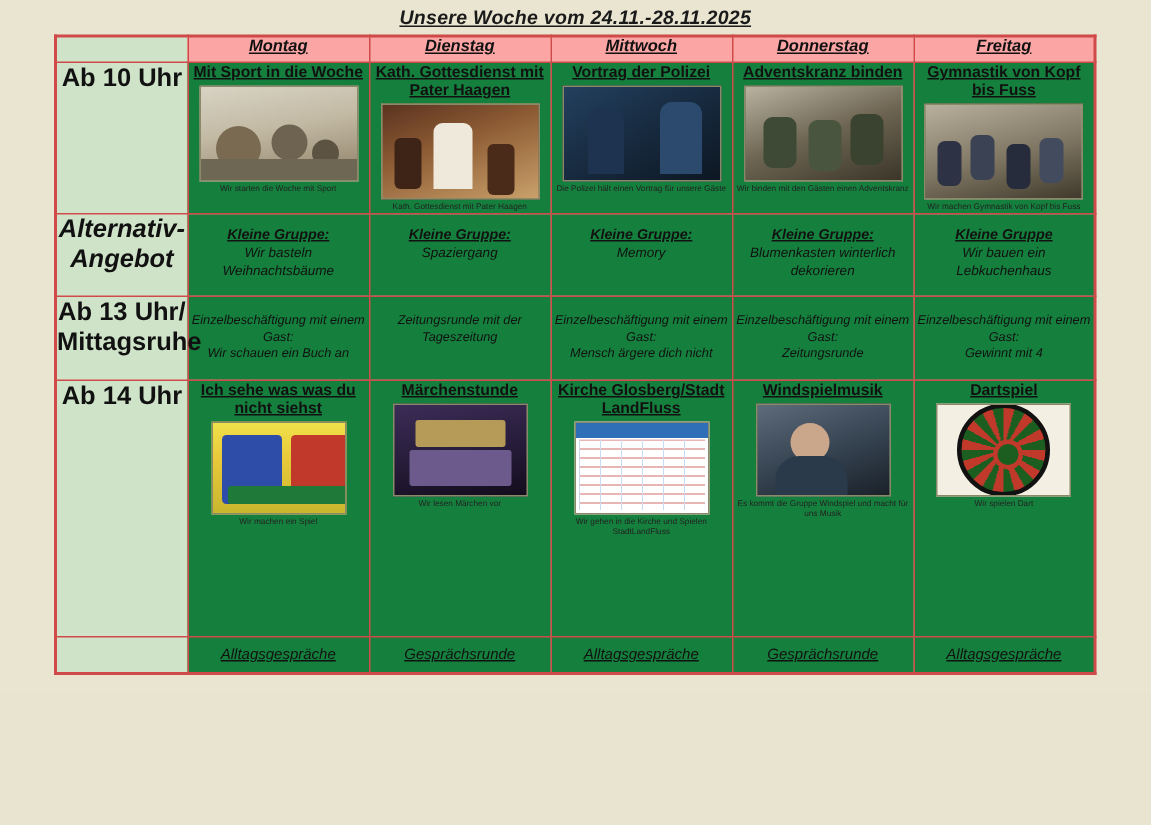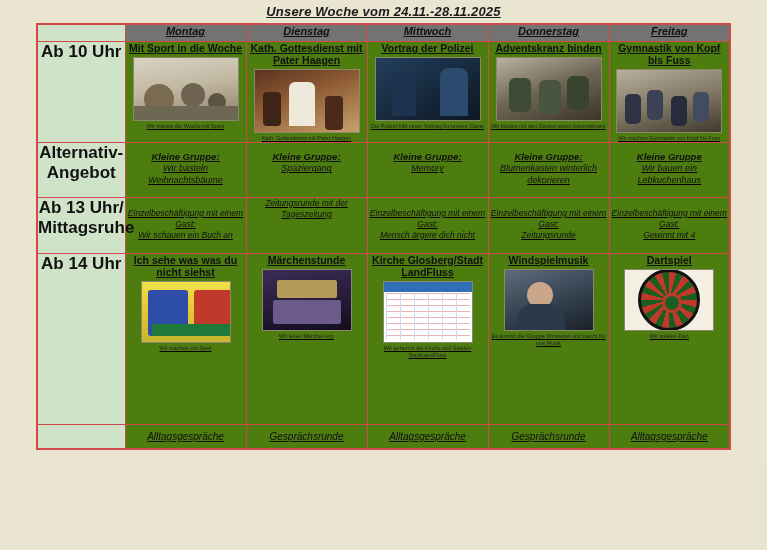--- a/index.html
+++ b/index.html
@@ -35,21 +35,21 @@
     width: 694px;
     table-layout: fixed;
     border: 2px solid #d04a4a;
   }
   table.week td, table.week th {
     border: 1px solid #d04a4a;
     vertical-align: top;
     padding: 0;
   }
   .daycell {
-    background: #737373;
+    background: #fca5a5;
     text-align: center;
     font-weight: bold;
     font-size: 11px;
     font-style: italic;
     text-decoration: underline;
     color: #111;
     padding: 3px 0 4px 0;
     height: 16px;
   }
   .corner {
@@ -58,27 +58,27 @@
   .rowlabel {
     background: #cfe3c8;
     text-align: center;
     font-weight: bold;
     font-size: 17px;
     color: #111;
     vertical-align: middle;
     padding: 4px 2px;
   }
   .rowlabel.italic {
+    font-style: italic;
     font-weight: bold;
   }
   .cell {
-    background: #4d7c0f;
+    background: #15803d;
     padding: 3px 3px 4px 3px;
     text-align: center;
-    text-decoration: underline;
   }
   .cell-head {
     font-weight: bold;
     font-size: 10.5px;
     line-height: 1.15;
     text-decoration: underline;
     color: #111;
     margin-bottom: 3px;
     min-height: 12px;
   }
@@ -323,21 +323,21 @@
       </td>
     </tr>
 
     <tr>
       <td class="rowlabel">Ab 13 Uhr/ Mittagsruhe</td>
 
       <td class="cell" style="padding-top:10px;padding-bottom:12px;">
         <div class="mid-text u">Einzelbeschäftigung mit einem Gast:</div>
         <div class="mid-text">Wir schauen ein Buch an</div>
       </td>
-      <td class="cell" style="padding-bottom:12px;">
+      <td class="cell" style="padding-top:10px;padding-bottom:12px;">
         <div class="mid-text u">Zeitungsrunde mit der Tageszeitung</div>
         <div class="mid-text"></div>
       </td>
       <td class="cell" style="padding-top:10px;padding-bottom:12px;">
         <div class="mid-text u">Einzelbeschäftigung mit einem Gast:</div>
         <div class="mid-text">Mensch ärgere dich nicht</div>
       </td>
       <td class="cell" style="padding-top:10px;padding-bottom:12px;">
         <div class="mid-text u">Einzelbeschäftigung mit einem Gast:</div>
         <div class="mid-text">Zeitungsrunde</div>

